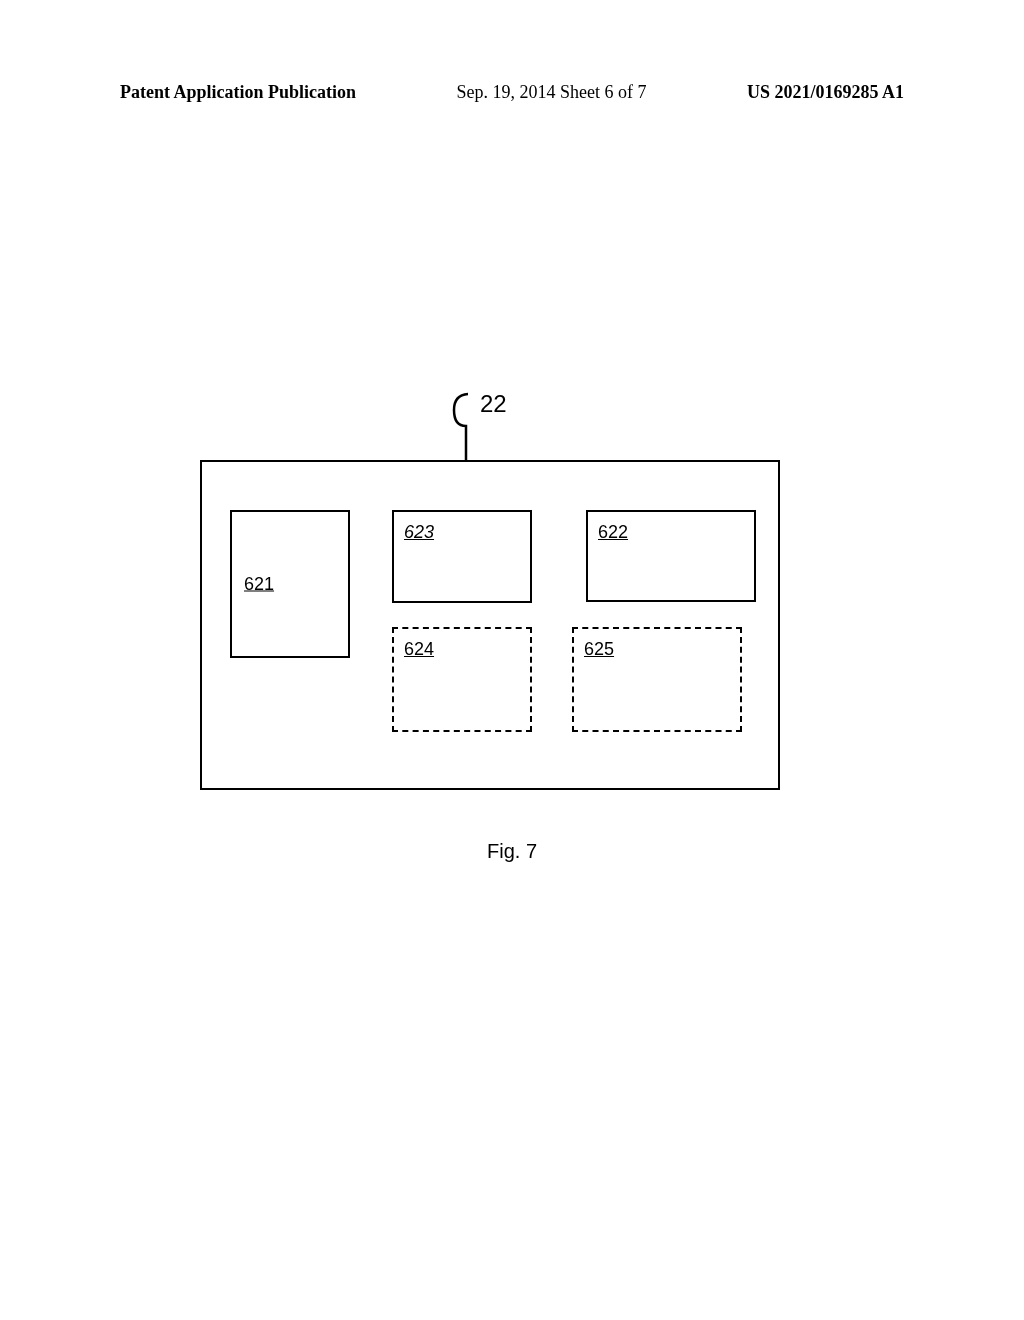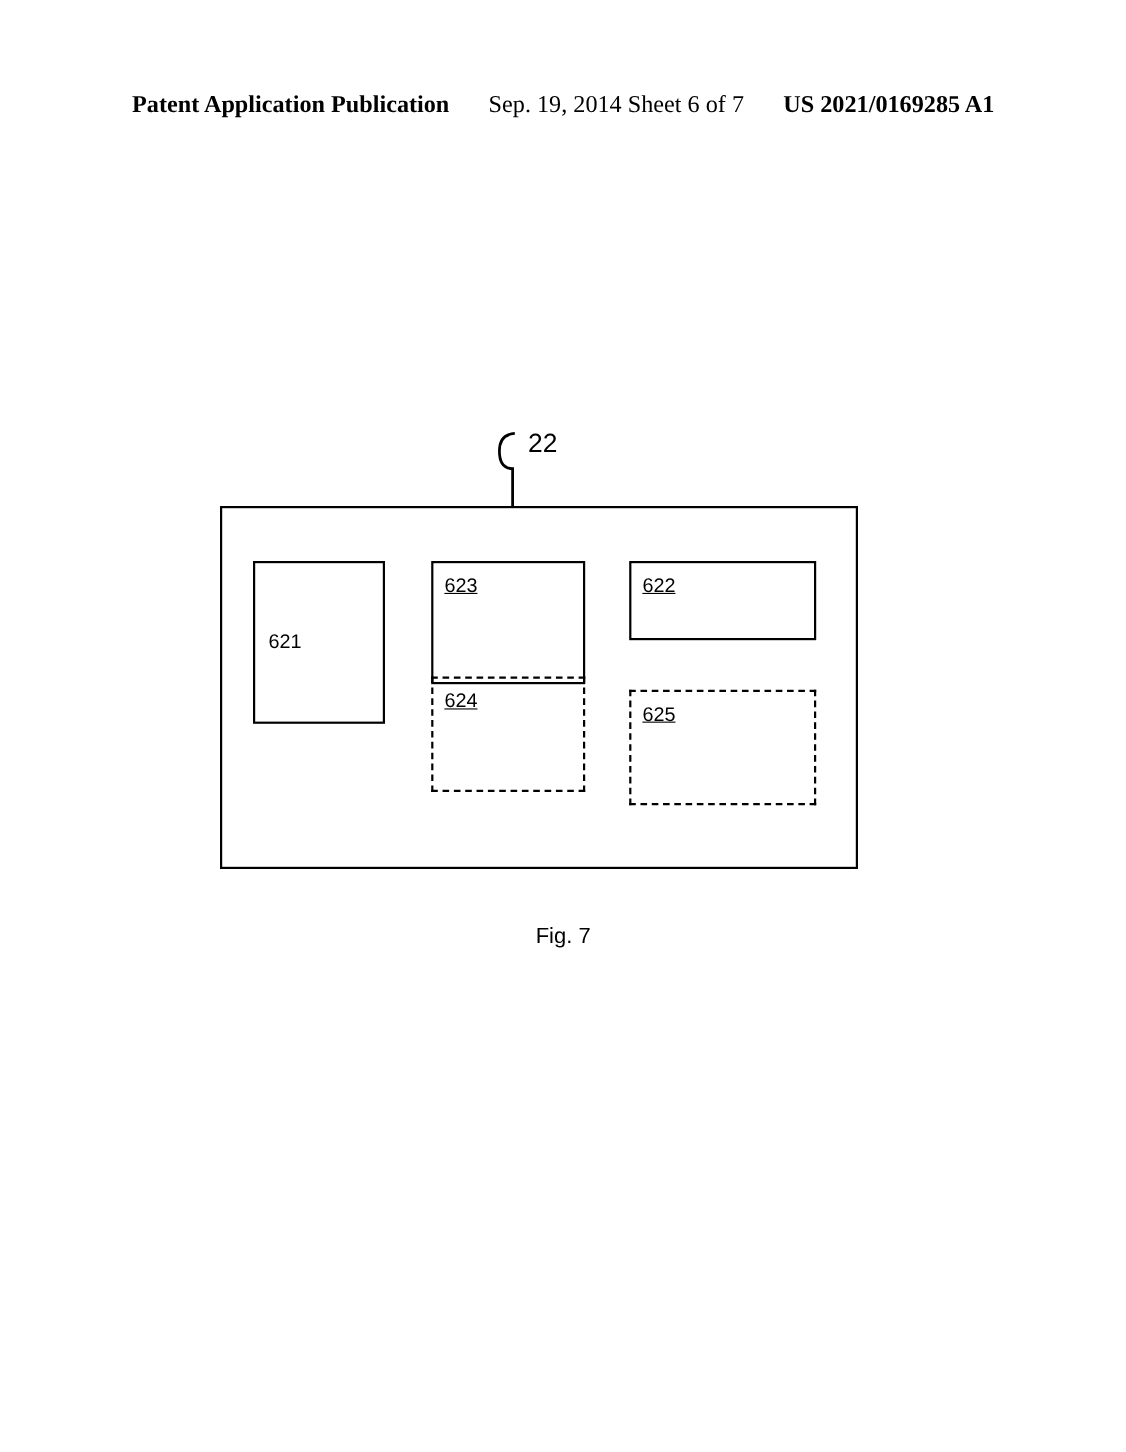--- a/index.html
+++ b/index.html
@@ -11,21 +11,21 @@
       position: relative;
     }
     .header {
       position: absolute;
       top: 82px;
       left: 0;
       right: 0;
       padding: 0 120px;
       display: flex;
       justify-content: space-between;
-      font-size: 22px;
+      font-size: 18px;
     }
     .header-left { font-weight: bold; }
     .header-center { }
     .header-right { font-weight: bold; }
     .diagram-area {
       position: absolute;
       top: 420px;
       left: 200px;
       width: 580px;
       height: 380px;
@@ -66,20 +66,21 @@
       font-family: Arial, sans-serif;
       text-decoration: underline;
     }
     .block-label-center {
       position: absolute;
       top: 50%;
       left: 12px;
       transform: translateY(-50%);
       font-size: 18px;
       font-family: Arial, sans-serif;
+      text-decoration: underline;
     }
     .figure-caption {
       position: absolute;
       top: 840px;
       left: 0;
       right: 0;
       text-align: center;
       font-size: 20px;
       font-family: Arial, sans-serif;
     }
@@ -96,27 +97,27 @@
 <div class="diagram-area">
   <div class="pointer-label">22</div>
   <svg class="pointer-svg" width="30" height="70">
     <path d="M 20 2 Q 6 3 6 18 Q 6 34 18 34 L 18 68" stroke="black" stroke-width="2.5" fill="none"></path>
   </svg>
 
   <div class="container-box">
     <div class="block" style="left:28px; top:48px; width:120px; height:148px;">
       <span class="block-label-center">621</span>
     </div>
-    <div class="block" style="left:370px; top:48px; width:170px; height:72px;">
+    <div class="block" style="left:384px; top:48px; width:170px; height:92px;">
       <span class="block-label">622</span>
     </div>
-    <div class="block" style="left:190px; top:48px; width:140px; height:112px;">
+    <div class="block" style="left:190px; top:48px; width:140px; height:93px;font-style:italic;">
       <span class="block-label">623</span>
     </div>
-    <div class="block-dashed" style="left:190px; top:153px; width:140px; height:105px;">
+    <div class="block-dashed" style="left:190px; top:165px; width:140px; height:105px;">
       <span class="block-label">624</span>
     </div>
     <div class="block-dashed" style="left:370px; top:165px; width:170px; height:105px;">
       <span class="block-label">625</span>
     </div>
   </div>
 </div>
 
 <div class="figure-caption">Fig. 7</div>
 

